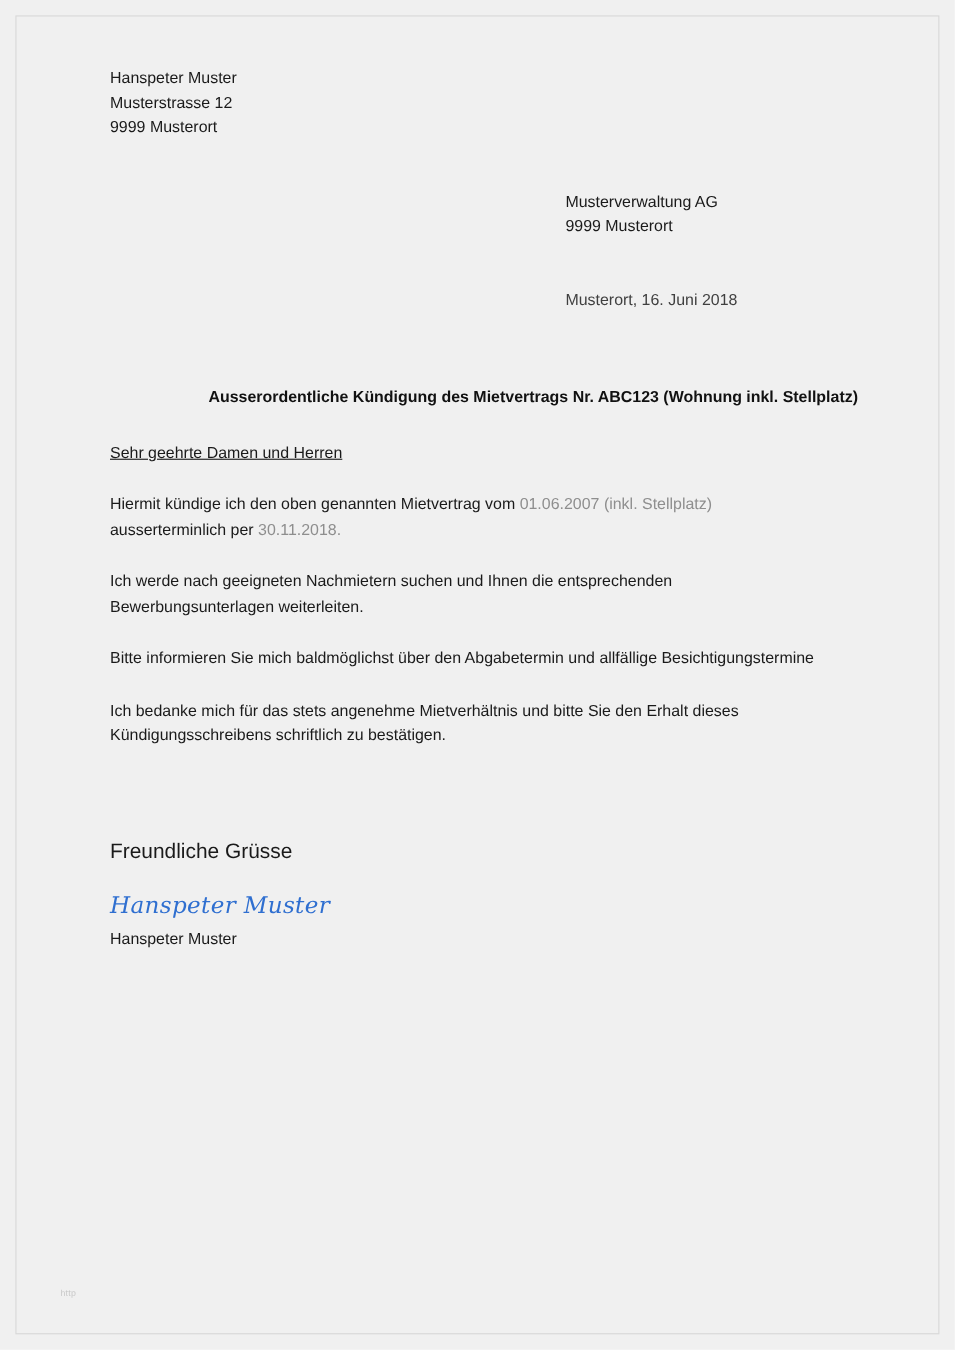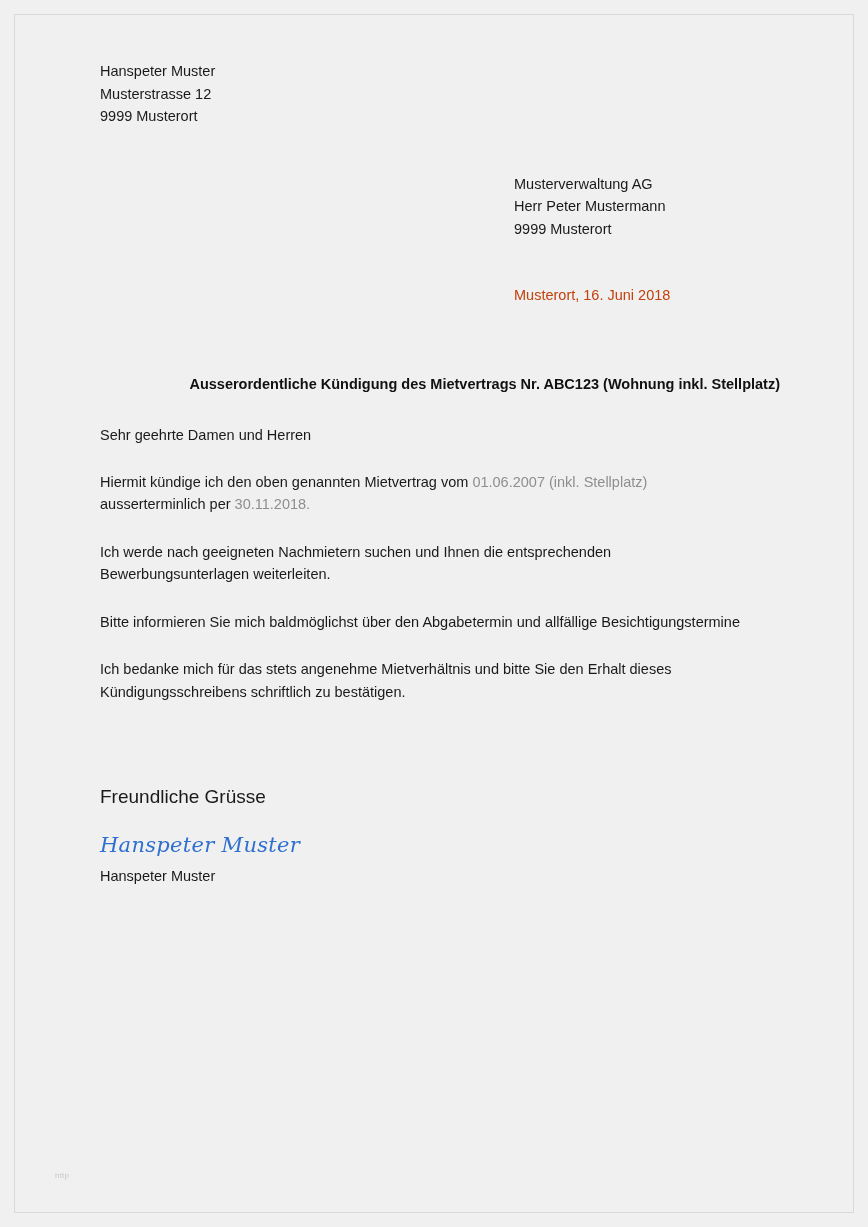--- a/index.html
+++ b/index.html
@@ -53,35 +53,36 @@
     color: #1a1a1a;
   }
   .recipient div {
     white-space: pre;
   }
   .dateline {
     margin-top: 44px;
     margin-left: 414px;
     font-size: 14.5px;
     line-height: 22.5px;
-    color: #c2410c;
+    color: #404040;
   }
   .subject {
     margin-top: 66px;
     font-size: 14.5px;
     font-weight: bold;
     color: #111111;
     line-height: 22px;
     text-align: right;
   }
   .salutation {
     margin-top: 29px;
     font-size: 14.5px;
     color: #1a1a1a;
     line-height: 22px;
+    text-decoration: underline;
   }
   .para {
     margin-top: 25px;
     font-size: 14.5px;
     color: #1a1a1a;
     line-height: 22.5px;
     max-width: 650px;
   }
   .para.wide {
     max-width: 660px;
@@ -126,21 +127,20 @@
     <div class="content">
 
       <div class="sender">
         <div>Hanspeter Muster</div>
         <div>Musterstrasse 12</div>
         <div>9999 Musterort</div>
       </div>
 
       <div class="recipient">
         <div>Musterverwaltung AG</div>
-        <div>Herr Peter Mustermann</div>
         <div>9999 Musterort</div>
       </div>
 
       <div class="dateline">Musterort, 16. Juni 2018</div>
 
       <div class="subject">Ausserordentliche Kündigung des Mietvertrags Nr. ABC123 (Wohnung inkl. Stellplatz)</div>
 
       <div class="salutation">Sehr geehrte Damen und Herren</div>
 
       <div class="para">

